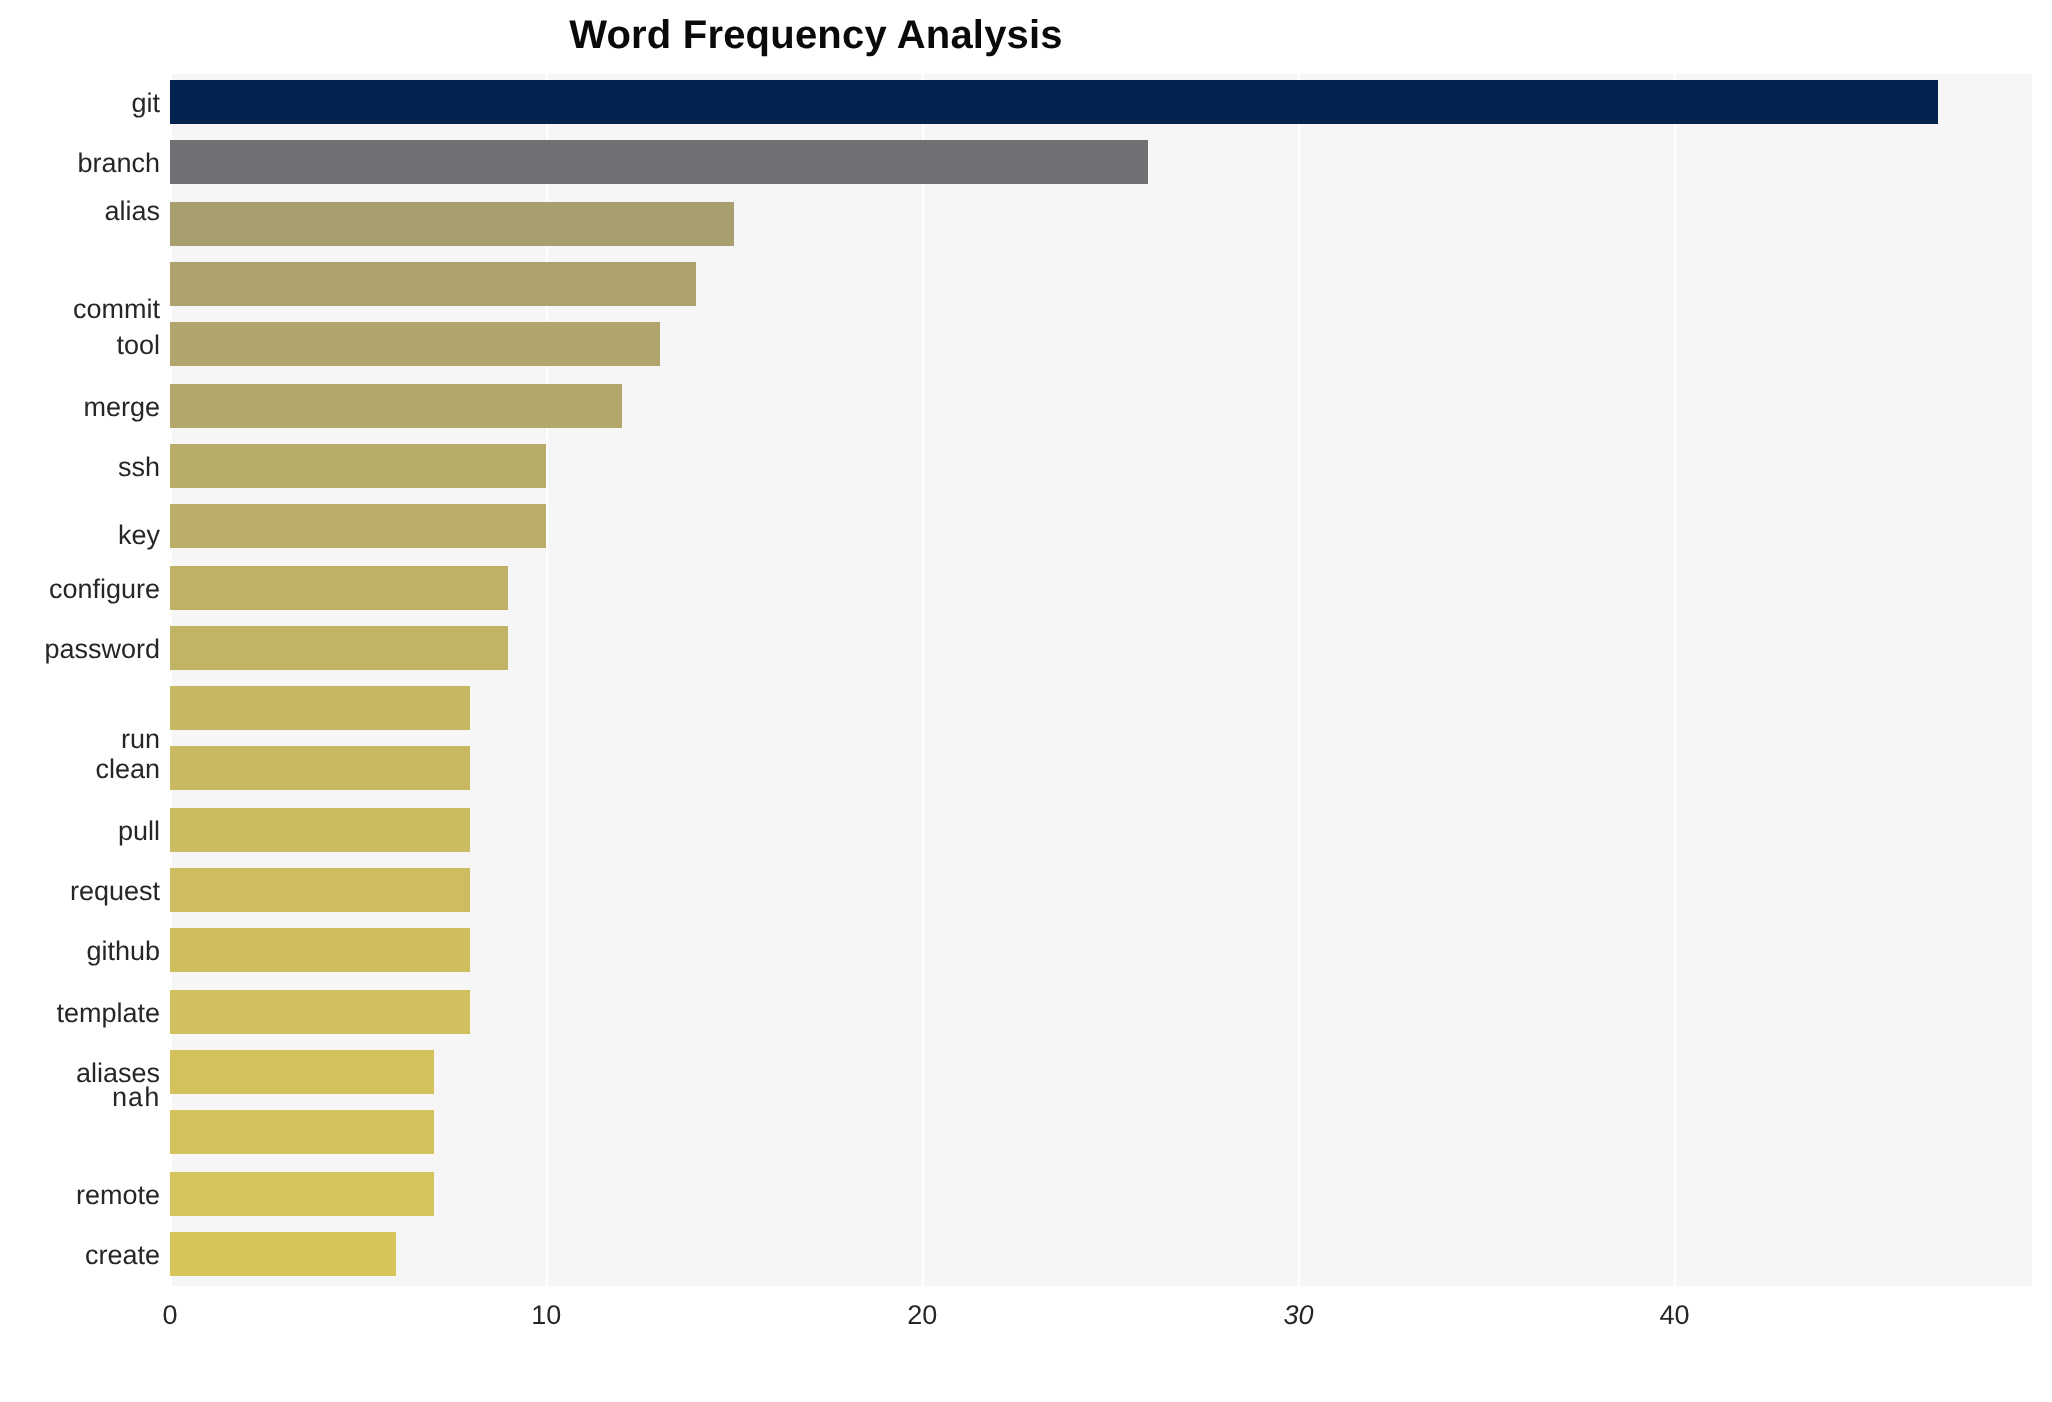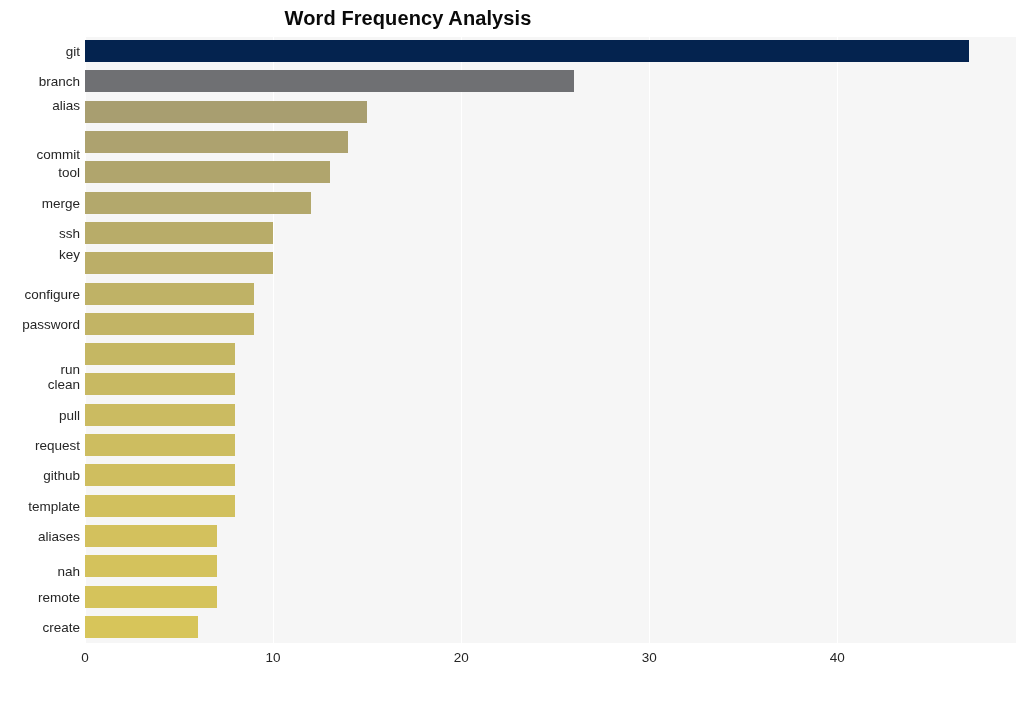--- a/index.html
+++ b/index.html
@@ -194,37 +194,37 @@
   </div>
 
   <div id="y-axis">
       <div class="ytick" style="top: 8.15px;">git</div>
       <div class="ytick" style="top: 38.45px;">branch</div>
       <div class="ytick" style="top: 62px;">alias</div>
       <div class="ytick" style="top: 99.05px; margin-top: 12px;">commit</div>
       <div class="ytick" style="top: 129.35px;">tool</div>
       <div class="ytick" style="top: 159.65px;">merge</div>
       <div class="ytick" style="top: 189.95px; padding-left: 20px;">ssh</div>
-      <div class="ytick" style="top: 211px;">key</div>
+      <div class="ytick" style="top: 224px;">key</div>
       <div class="ytick" style="top: 250.55px;">configure</div>
       <div class="ytick" style="top: 280.85px;">password</div>
       <div class="ytick" style="top: 326px; padding-left: 17px;">run</div>
       <div class="ytick" style="top: 341.45px;">clean</div>
       <div class="ytick" style="top: 371.75px;">pull</div>
       <div class="ytick" style="top: 402.05px; margin-left: 25px;">request</div>
       <div class="ytick" style="top: 432.35px;">github</div>
       <div class="ytick" style="top: 462.65px;">template</div>
       <div class="ytick" style="top: 492.95px;">aliases</div>
-      <div class="ytick" style="top: 528px;">nah</div>
+      <div class="ytick" style="top: 507px; font-family: Liberation Mono, monospace;">nah</div>
       <div class="ytick" style="top: 553.55px; padding-left: 38px;">remote</div>
       <div class="ytick" style="top: 583.85px;">create</div>
     </div>
 
   <div id="x-axis">
       <div class="xtick" style="left: 0px;">0</div>
       <div class="xtick" style="left: 188.081px;">10</div>
       <div class="xtick" style="left: 376.162px;">20</div>
-      <div class="xtick" style="left: 564.242px;">30</div>
+      <div class="xtick" style="left: 564.242px; font-style: italic;">30</div>
       <div class="xtick" style="left: 752.323px;">40</div>
     </div>
 
 
 </div>
 
 </body></html>

